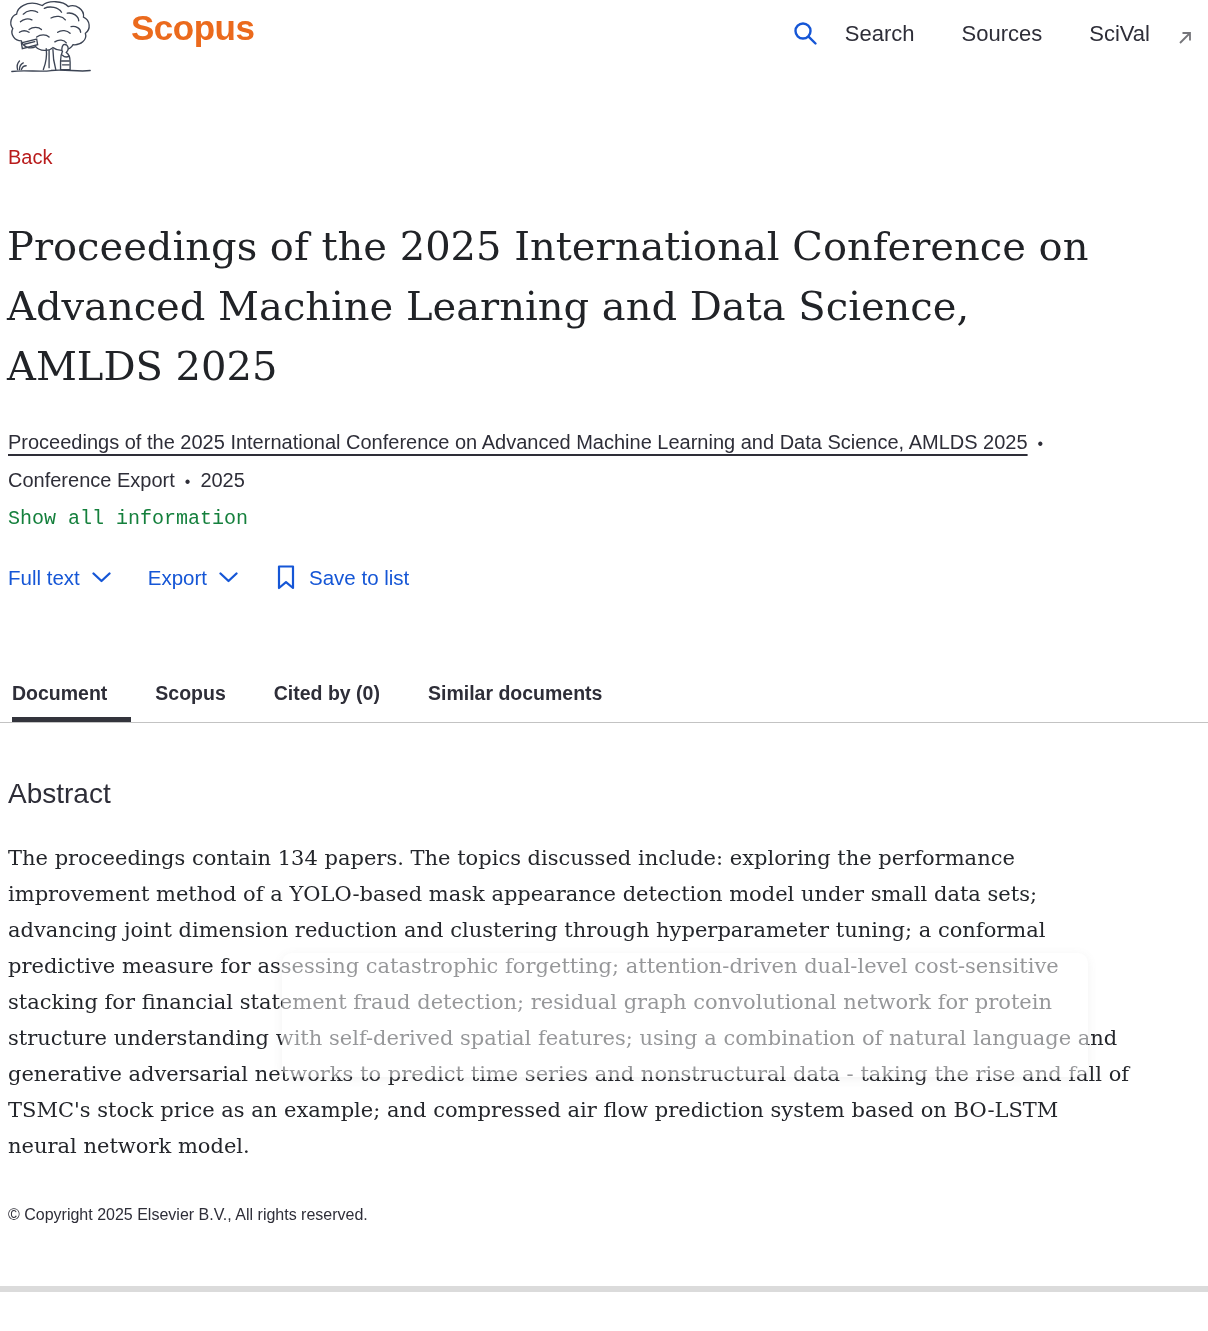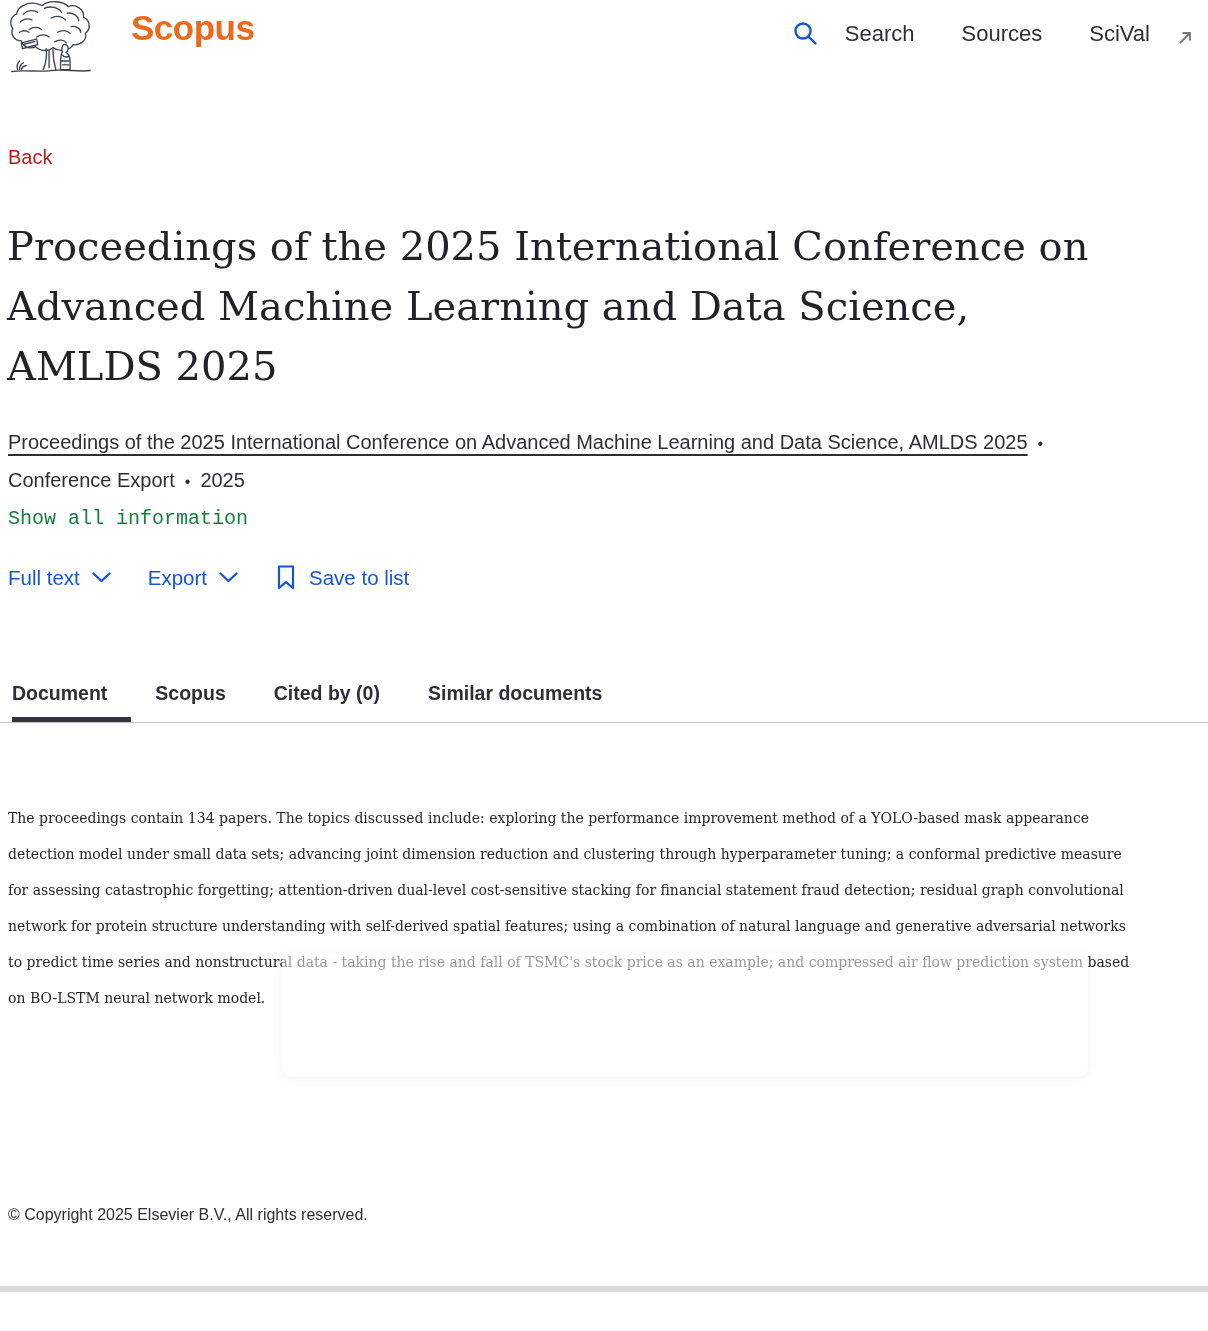--- a/index.html
+++ b/index.html
@@ -39,21 +39,21 @@
   
   .tabs-row { position:absolute; left:0; right:0; top:682px; border-bottom:1px solid #c3c3c3; }
   .tabs { display:flex; padding-left:12px;font-weight:bold; }
   .tab { font-size:19.5px; color:#2e2e38; padding:0 24px 12px 0; margin-right:24px;
          border-bottom:5px solid transparent; cursor:pointer; }
   .tab.active { border-bottom-color:#33343c; }
 
   
   .abstract { position:absolute; left:8px; top:774px; width:1128px; }
   .abstract h2 { font-size:28px; font-weight:400; line-height:40px; color:#2e2e38; }
-  .abstract p { margin-top:26px; font-family:"DejaVu Serif", serif; font-size:14px;
+  .abstract p { margin-top:26px; font-family:"DejaVu Serif", serif; font-size:21px;
                 line-height:36px; color:#24262b; width:1125px; }
 
   
   .ghost-overlay { position:absolute; left:282px; top:953px; width:806px; height:124px;
                    background:rgba(255,255,255,0.52); border-radius:10px;
                    box-shadow:0 2px 10px rgba(120,120,120,0.10); pointer-events:none; }
 
   
   .copyright { position:absolute; left:8px; top:1206px; font-size:16px; color:#2e2e38; }
   .bottom-divider { position:absolute; left:0; top:1286px; width:1208px; height:6px; background:#dbdbdb; }
@@ -149,20 +149,21 @@
   <div class="tabs-row">
     <div class="tabs">
       <div class="tab active">Document</div>
       <div class="tab">Scopus</div>
       <div class="tab">Cited by (0)</div>
       <div class="tab">Similar documents</div>
     </div>
   </div>
 
   <section class="abstract">
+    <h2>Abstract</h2>
     <p>The proceedings contain 134 papers. The topics discussed include: exploring the performance improvement method of a YOLO-based mask appearance detection model under small data sets; advancing joint dimension reduction and clustering through hyperparameter tuning; a conformal predictive measure for assessing catastrophic forgetting; attention-driven dual-level cost-sensitive stacking for financial statement fraud detection; residual graph convolutional network for protein structure understanding with self-derived spatial features; using a combination of natural language and generative adversarial networks to predict time series and nonstructural data - taking the rise and fall of TSMC's stock price as an example; and compressed air flow prediction system based on BO-LSTM neural network model.</p>
   </section>
 
   <div class="ghost-overlay"></div>
 
   <div class="copyright">© Copyright 2025 Elsevier B.V., All rights reserved.</div>
   <div class="bottom-divider"></div>
 
 </div>
 

